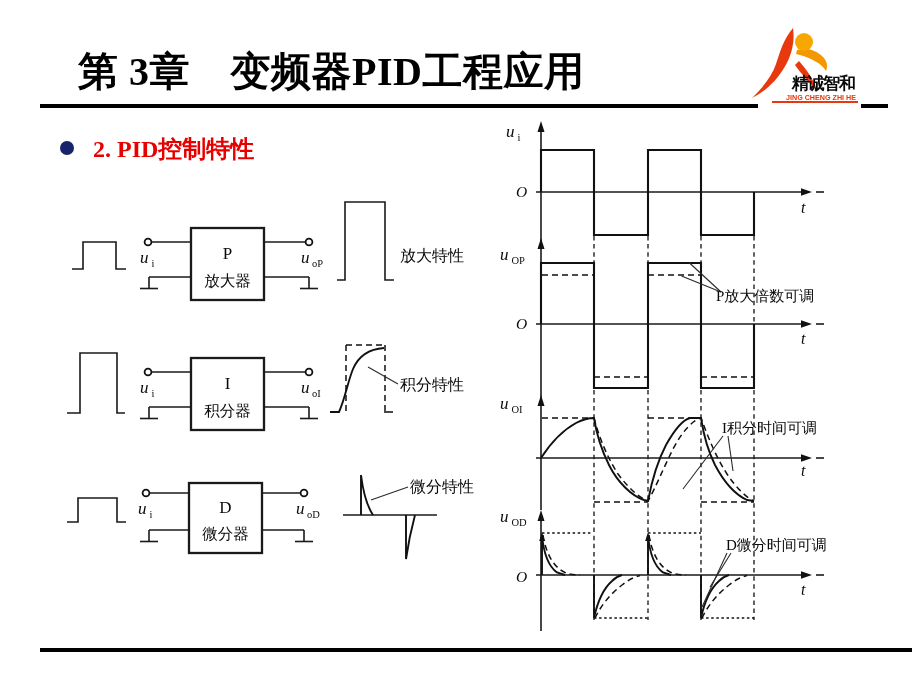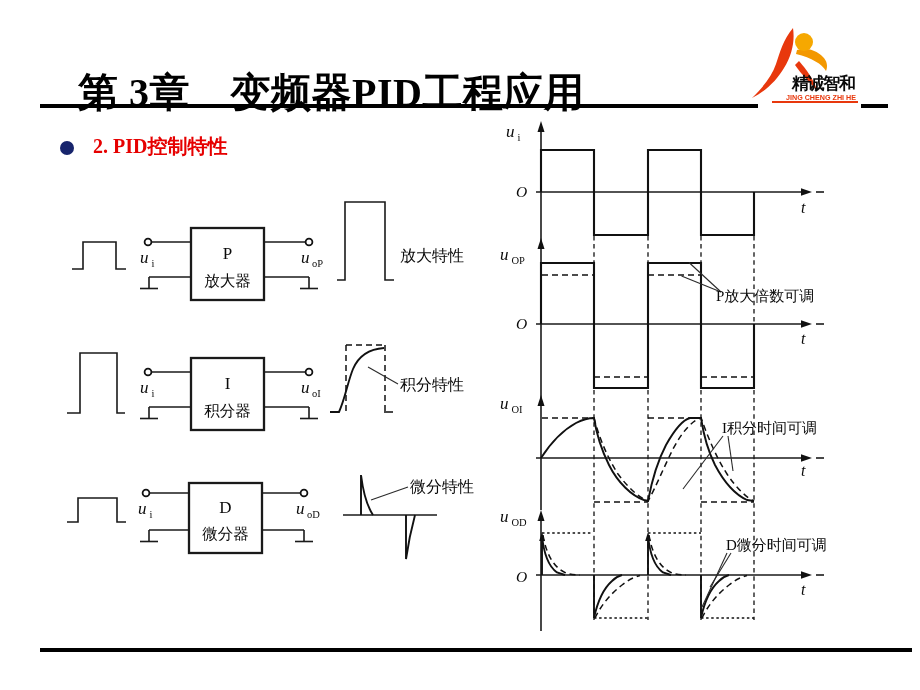--- a/index.html
+++ b/index.html
@@ -1,22 +1,22 @@
 <!DOCTYPE html>
 <html><head>
 <meta charset="utf-8">
 <style>
   html,body{margin:0;padding:0;}
   body{width:920px;height:690px;position:relative;background:#ffffff;overflow:hidden;
        font-family:"Liberation Serif",serif;}
   .page-title{position:absolute;left:78px;top:44px;font-size:40px;font-weight:bold;
-       color:#000;white-space:pre;letter-spacing:0.5px;margin-top:21px;}
+       color:#000;white-space:pre;letter-spacing:0.5px;}
   .bullet-dot{position:absolute;left:60px;top:141px;width:14px;height:14px;border-radius:50%;
        background:#17246c;}
-  .section-heading{position:absolute;left:93px;top:133px;font-size:20px;font-weight:bold;
+  .section-heading{position:absolute;left:93px;top:133px;font-size:24px;font-weight:bold;
        color:#e60000;white-space:pre;}
   svg#diagram{position:absolute;left:0;top:0;}
   
   .ln{stroke:#1a1a1a;stroke-width:1.6;fill:none;}
   .box{stroke:#1a1a1a;stroke-width:2.3;fill:none;}
   .wave{stroke:#111;stroke-width:1.9;fill:none;}
   .wave2{stroke:#111;stroke-width:2.1;fill:none;}
   .dash{stroke:#111;stroke-width:1.5;fill:none;stroke-dasharray:6 4;}
   .dash2{stroke:#111;stroke-width:1.3;fill:none;stroke-dasharray:2.5 2.6;}
   .vdash{stroke:#111;stroke-width:1.3;fill:none;stroke-dasharray:4.5 3.6;}

